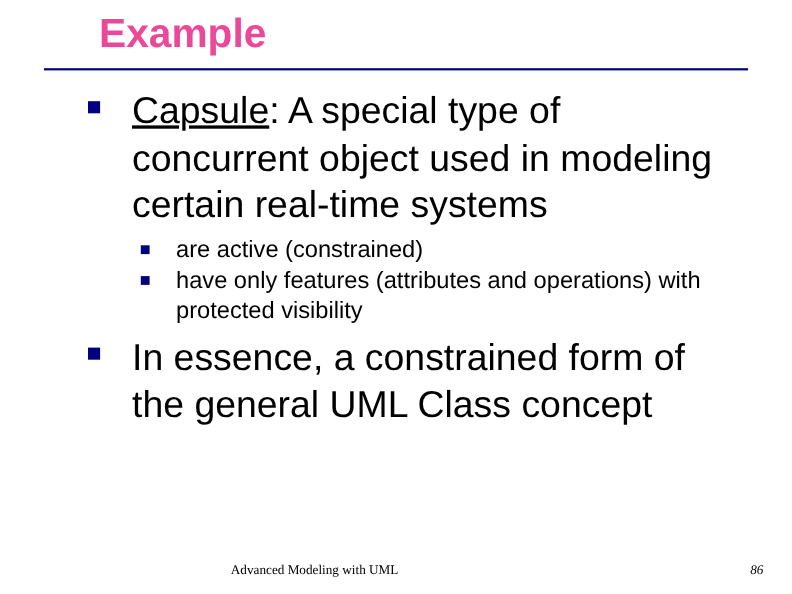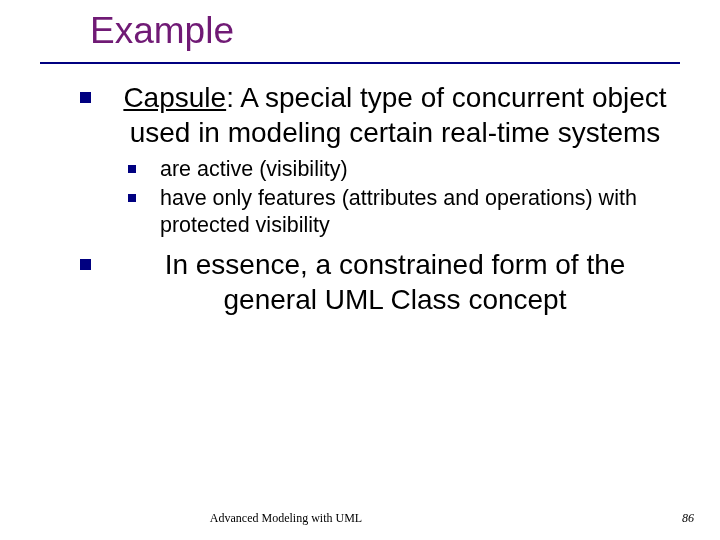--- a/index.html
+++ b/index.html
@@ -17,43 +17,42 @@
     width: 720px;
     height: 540px;
     position: relative;
     box-sizing: border-box;
   }
   .title {
     position: absolute;
     top: 10px;
     left: 90px;
     font-size: 37px;
-    font-weight: 400;
-    color: #701a75;
+    font-weight: 700;
+    color: #ec4899;
   }
   .title-rule {
     position: absolute;
     top: 62px;
     left: 40px;
     width: 640px;
     height: 0;
     border-top: 2px solid #000080;
   }
   .content {
     position: absolute;
     top: 80px;
     left: 80px;
     width: 590px;
   }
   .lvl1 {
     display: flex;
-    font-size: 28px;
+    font-size: 34px;
     line-height: 1.25;
     margin-bottom: 4px;
-    text-align: center;
   }
   .lvl1 .bullet {
     flex: 0 0 40px;
     display: flex;
     align-items: flex-start;
     justify-content: flex-start;
     padding-top: 12px;
   }
   .lvl1 .sq {
     width: 11px;
@@ -132,21 +131,21 @@
         <span class="underline-word">Capsule</span><span>: A special type of concurrent object used in modeling certain real-time systems</span>
       </span>
     </div>
 
 
     <div class="lvl2-wrap">
       <div class="lvl2">
         <span class="bullet">
             <span class="sq"></span>
           </span>
-        <span class="text">are active (visibility)</span>
+        <span class="text">are active (constrained)</span>
       </div>
       <div class="lvl2">
         <span class="bullet">
             <span class="sq"></span>
           </span>
         <span class="text">have only features (attributes and operations) with protected visibility</span>
       </div>
     </div>
 
     <div class="lvl1">

